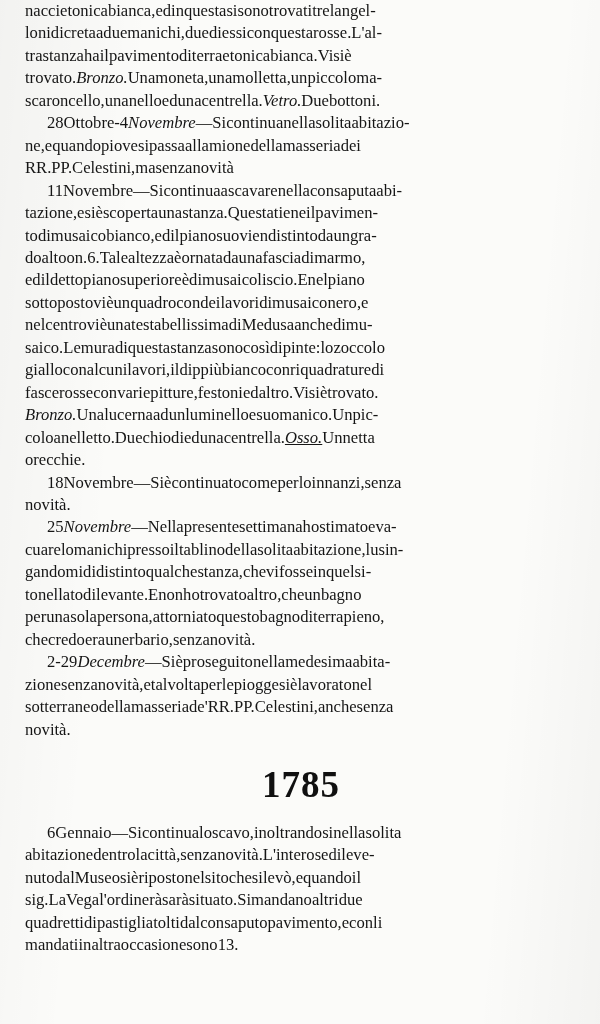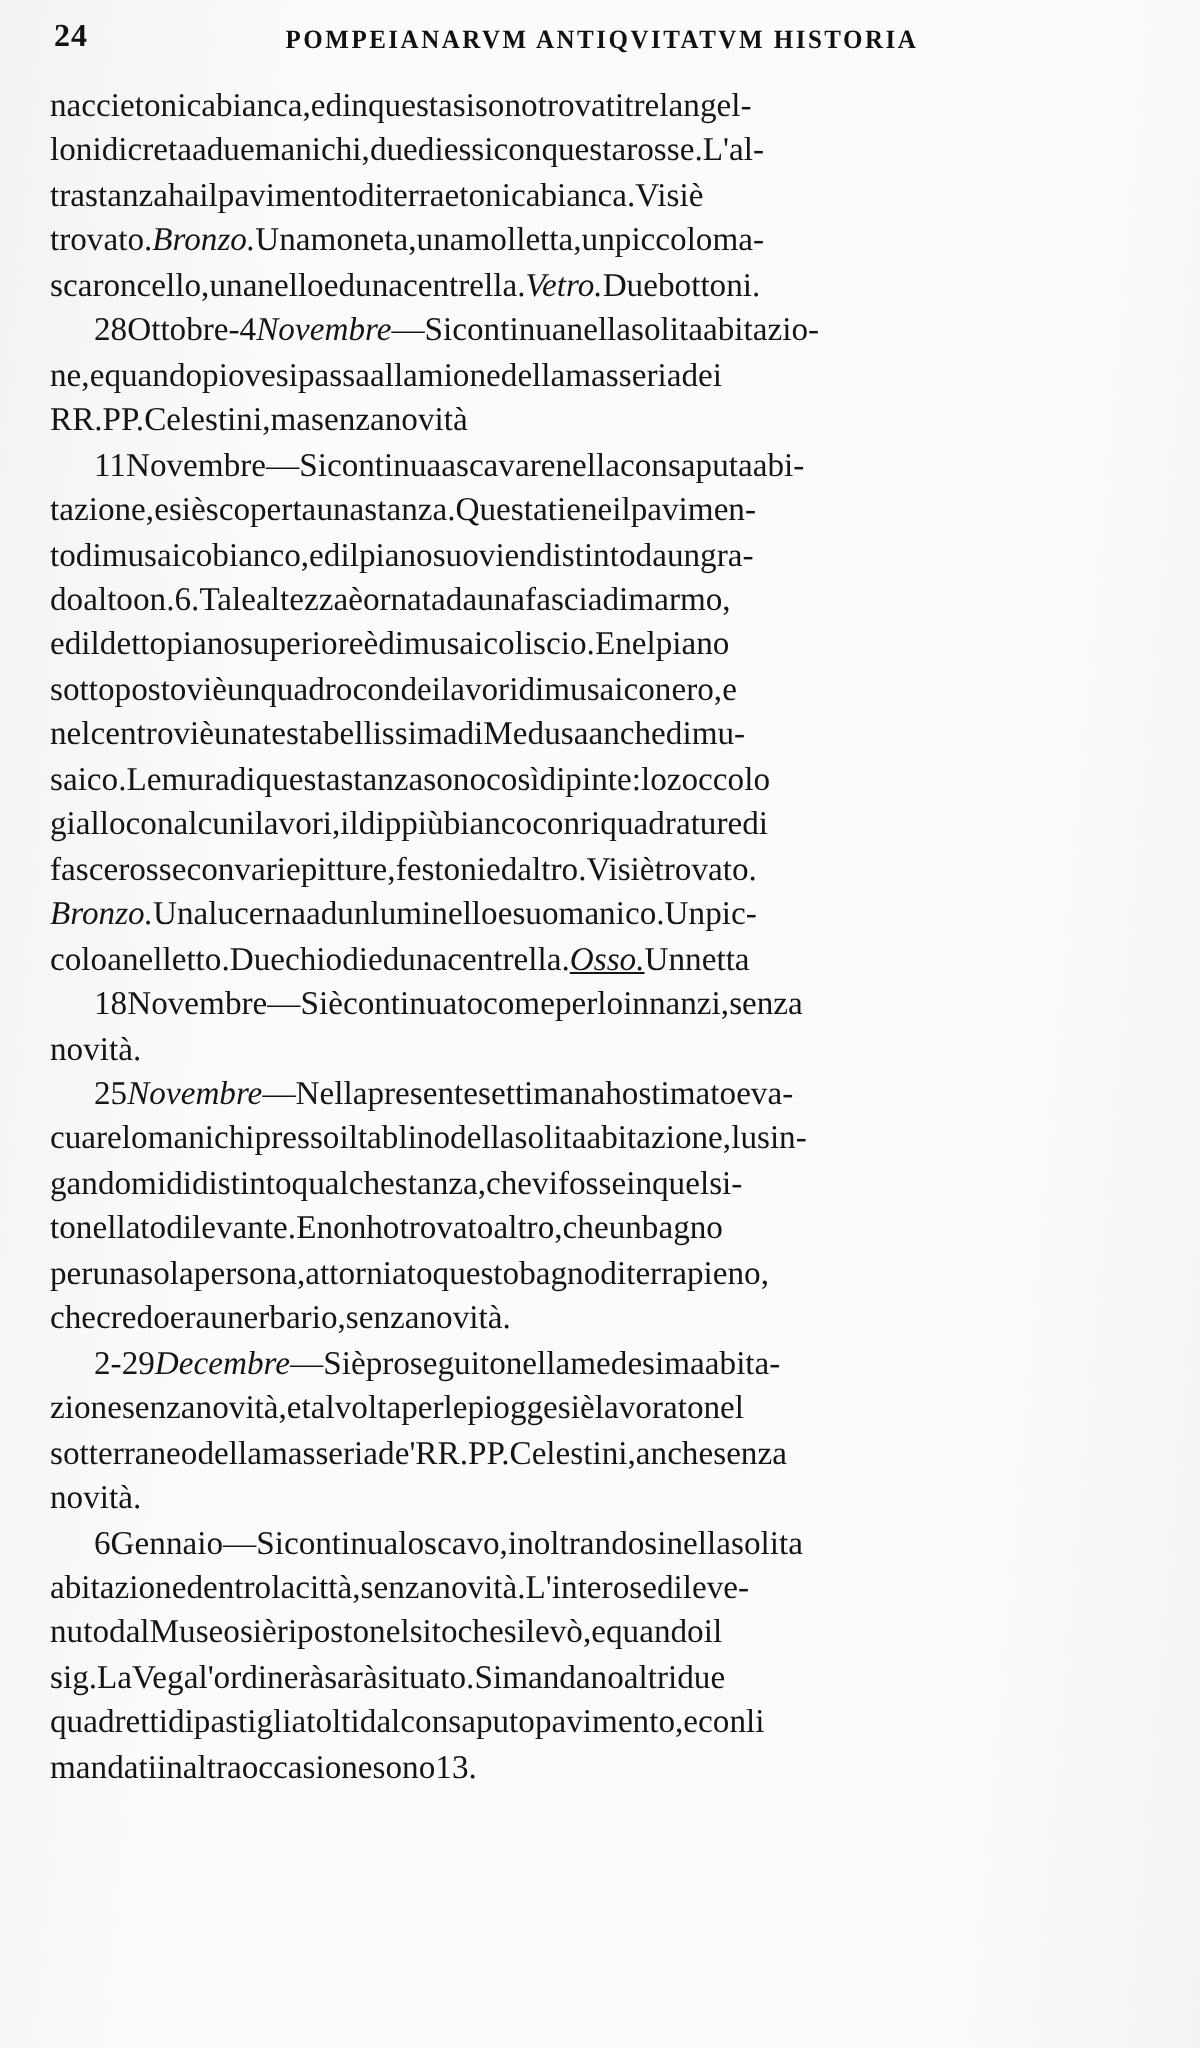--- a/index.html
+++ b/index.html
@@ -99,24 +99,20 @@
     color: #101010;
     font-family: "Liberation Serif", "DejaVu Serif", serif;
   }
 </style>
 </head>
 <body>
 
 <div class="page">
   <div class="content">
 
-    <div class="running-head">
-      <div class="folio">24</div>
-      <div class="head-title">POMPEIANARVM ANTIQVITATVM HISTORIA</div>
-    </div>
 
     <div id="body-before-year">
         <div class="para cont" style="text-indent: 0px;">
           <div class="jline"><span>nacci</span><span>e</span><span>tonica</span><span>bianca,</span><span>ed</span><span>in</span><span>questa</span><span>si</span><span>sono</span><span>trovati</span><span>tre</span><span>langel-</span></div>
           <div class="jline"><span>loni</span><span>di</span><span>creta</span><span>a</span><span>due</span><span>manichi,</span><span>due</span><span>di</span><span>essi</span><span>con</span><span>questa</span><span>rosse.</span><span>L'al-</span></div>
           <div class="jline"><span>tra</span><span>stanza</span><span>ha</span><span>il</span><span>pavimento</span><span>di</span><span>terra</span><span>e</span><span>tonica</span><span>bianca.</span><span>Vi</span><span>si</span><span>è</span></div>
           <div class="jline"><span>trovato.</span><span style="font-style: italic;">Bronzo.</span><span>Una</span><span>moneta,</span><span>una</span><span>molletta,</span><span>un</span><span>piccolo</span><span>ma-</span></div>
           <div class="jline last"><span>scaroncello,</span><span>un</span><span>anello</span><span>ed</span><span>una</span><span>centrella.</span><span style="font-style: italic;">Vetro.</span><span>Due</span><span>bottoni.</span></div>
         </div>
         <div class="para entry" style="text-indent: 0px;">
@@ -130,20 +126,21 @@
           <div class="jline"><span>to</span><span>di</span><span>musaico</span><span>bianco,</span><span>ed</span><span>il</span><span>piano</span><span>suo</span><span>vien</span><span>distinto</span><span>da</span><span>un</span><span>gra-</span></div>
           <div class="jline"><span>do</span><span>alto</span><span>on.</span><span>6.</span><span>Tale</span><span>altezza</span><span>è</span><span>ornata</span><span>da</span><span>una</span><span>fascia</span><span>di</span><span>marmo,</span></div>
           <div class="jline"><span>ed</span><span>il</span><span>detto</span><span>piano</span><span>superiore</span><span>è</span><span>di</span><span>musaico</span><span>liscio.</span><span>E</span><span>nel</span><span>piano</span></div>
           <div class="jline"><span>sottoposto</span><span>vi</span><span>è</span><span>un</span><span>quadro</span><span>con</span><span>dei</span><span>lavori</span><span>di</span><span>musaico</span><span>nero,</span><span>e</span></div>
           <div class="jline"><span>nel</span><span>centro</span><span>vi</span><span>è</span><span>una</span><span>testa</span><span>bellissima</span><span>di</span><span>Medusa</span><span>anche</span><span>di</span><span>mu-</span></div>
           <div class="jline"><span>saico.</span><span>Le</span><span>mura</span><span>di</span><span>questa</span><span>stanza</span><span>sono</span><span>così</span><span>dipinte:</span><span>lo</span><span>zoccolo</span></div>
           <div class="jline"><span>giallo</span><span>con</span><span>alcuni</span><span>lavori,</span><span>il</span><span>dippiù</span><span>bianco</span><span>con</span><span>riquadrature</span><span>di</span></div>
           <div class="jline"><span>fasce</span><span>rosse</span><span>con</span><span>varie</span><span>pitture,</span><span>festoni</span><span>ed</span><span>altro.</span><span>Vi</span><span>si</span><span>è</span><span>trovato.</span></div>
           <div class="jline"><span style="font-style: italic;">Bronzo.</span><span>Una</span><span>lucerna</span><span>ad</span><span>un</span><span>luminello</span><span>e</span><span>suo</span><span>manico.</span><span>Un</span><span>pic-</span></div>
           <div class="jline"><span>colo</span><span>anelletto.</span><span>Due</span><span>chiodi</span><span>ed</span><span>una</span><span>centrella.</span><span style="font-style: italic; text-decoration: underline;">Osso.</span><span>Un</span><span>netta</span></div>
+          <div class="jline last"><span>orecchie.</span></div>
         </div>
         <div class="para entry" style="text-indent: 0px;">
           <div class="jline"><span style="display: inline-block; width: 22px;"></span><span>18</span><span>Novembre—Si</span><span>è</span><span>continuato</span><span>come</span><span>per</span><span>lo</span><span>innanzi,</span><span>senza</span></div>
           <div class="jline last"><span>novità.</span></div>
         </div>
         <div class="para entry" style="text-indent: 0px;">
           <div class="jline"><span style="display: inline-block; width: 22px;"></span><span>25</span><span style="font-style: italic;">Novembre</span><span>—</span><span>Nella</span><span>presente</span><span>settimana</span><span>ho</span><span>stimato</span><span>eva-</span></div>
           <div class="jline"><span>cuare</span><span>lo</span><span>manichi</span><span>presso</span><span>il</span><span>tablino</span><span>della</span><span>solita</span><span>abitazione,</span><span>lusin-</span></div>
           <div class="jline"><span>gandomi</span><span>di</span><span>distinto</span><span>qualche</span><span>stanza,</span><span>che</span><span>vi</span><span>fosse</span><span>in</span><span>quel</span><span>si-</span></div>
           <div class="jline"><span>to</span><span>nel</span><span>lato</span><span>di</span><span>levante.</span><span>E</span><span>non</span><span>ho</span><span>trovato</span><span>altro,</span><span>che</span><span>un</span><span>bagno</span></div>
@@ -151,20 +148,21 @@
           <div class="jline last"><span>che</span><span>credo</span><span>era</span><span>un</span><span>erbario,</span><span>senza</span><span>novità.</span></div>
         </div>
         <div class="para entry" style="text-indent: 0px;">
           <div class="jline"><span style="display: inline-block; width: 22px;"></span><span>2-29</span><span style="font-style: italic;">Decembre</span><span>—</span><span>Si</span><span>è</span><span>proseguito</span><span>nella</span><span>medesima</span><span>abita-</span></div>
           <div class="jline"><span>zione</span><span>senza</span><span>novità,</span><span>e</span><span>talvolta</span><span>per</span><span>le</span><span>piogge</span><span>si</span><span>è</span><span>lavorato</span><span>nel</span></div>
           <div class="jline"><span>sotterraneo</span><span>della</span><span>masseria</span><span>de'RR.</span><span>PP.</span><span>Celestini,</span><span>anche</span><span>senza</span></div>
           <div class="jline last"><span>novità.</span></div>
         </div>
       </div>
 
+    <div class="year">1785</div>
 
     <div id="body-after-year">
         <div class="para entry" style="text-indent: 0px;">
           <div class="jline"><span style="display: inline-block; width: 22px;"></span><span>6</span><span>Gennaio—Si</span><span>continua</span><span>lo</span><span>scavo,</span><span>inoltrandosi</span><span>nella</span><span>solita</span></div>
           <div class="jline"><span>abitazione</span><span>dentro</span><span>la</span><span>città,</span><span>senza</span><span>novità.</span><span>L'intero</span><span>sedile</span><span>ve-</span></div>
           <div class="jline"><span>nuto</span><span>dal</span><span>Museo</span><span>si</span><span>è</span><span>riposto</span><span>nel</span><span>sito</span><span>che</span><span>si</span><span>levò,</span><span>e</span><span>quando</span><span>il</span></div>
           <div class="jline"><span>sig.</span><span>La</span><span>Vega</span><span>l'ordinerà</span><span>sarà</span><span>situato.</span><span>Si</span><span>mandano</span><span>altri</span><span>due</span></div>
           <div class="jline"><span>quadretti</span><span>di</span><span>pastiglia</span><span>tolti</span><span>dal</span><span>consaputo</span><span>pavimento,</span><span>e</span><span>con</span><span>li</span></div>
           <div class="jline last"><span>mandati</span><span>in</span><span>altra</span><span>occasione</span><span>sono</span><span>13.</span></div>
         </div>

